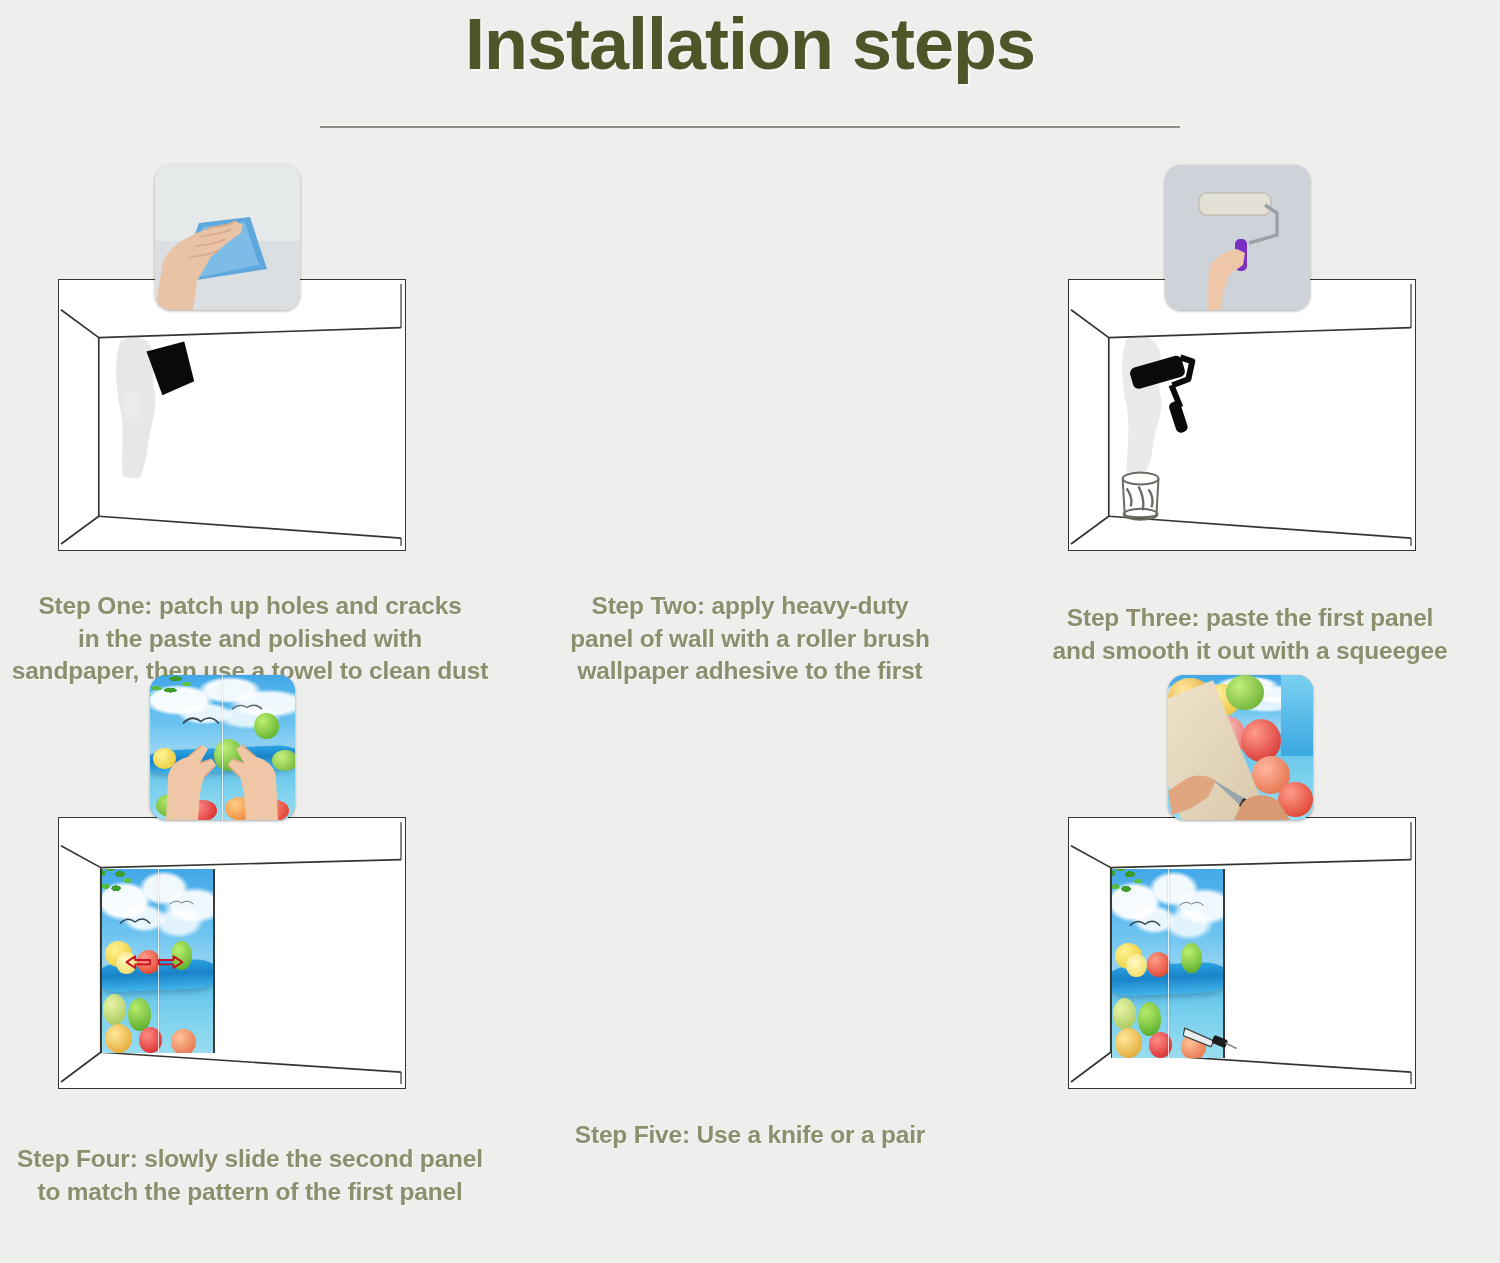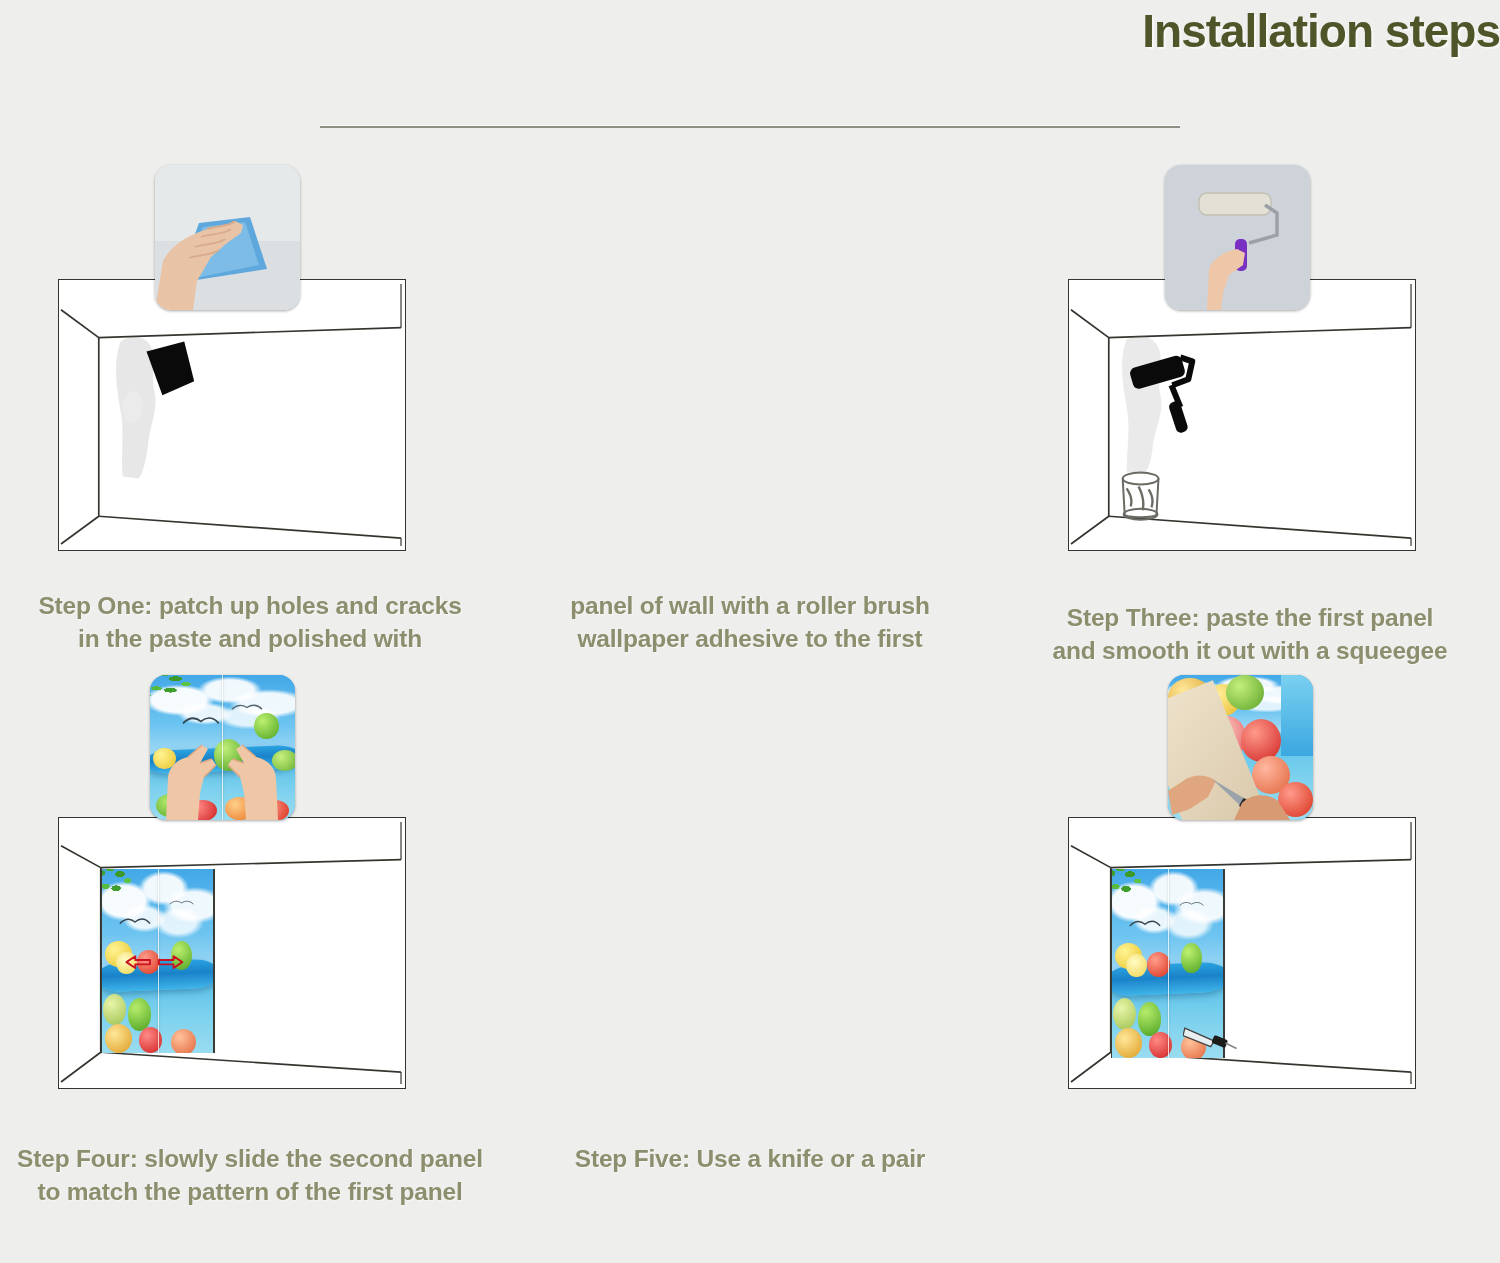--- a/index.html
+++ b/index.html
@@ -8,22 +8,22 @@
     background:#eeeeec;
     font-family:"Liberation Sans", sans-serif;
     overflow:hidden;
     position:relative;
   }
   .page{position:relative;width:1500px;height:1263px;}
 
   
   .title{
     position:absolute;left:0;top:8px;width:1500px;
-    text-align:right;
-    font-size:46px;font-weight:bold;
+    text-align:center;
+    font-size:72px;font-weight:bold;
     color:#4f5529;
     letter-spacing:-1px;
     line-height:1.0;
     text-shadow:2px 2px 0 rgba(255,255,255,.55);
   }
   .divider{
     position:absolute;left:320px;top:125px;width:860px;height:2px;
     background:#8d8f84;
     border-top:1px solid #fbfbfa;
   }
@@ -164,20 +164,21 @@
             <ellipse cx="74" cy="128" rx="10" ry="16" fill="#8a8a8a"></ellipse>
           </g>
           <g>
             <path d="M88 72 L126 62 L136 102 L104 116 Z" fill="#0a0a0a"></path>
           </g>
         </svg>
       </div>
       <div class="caption row1">
         <span class="cap-line">Step One: patch up holes and cracks</span>
         <span class="cap-line">in the paste and polished with</span>
+        <span class="cap-line">sandpaper, then use a towel to clean dust</span>
       </div>
     </div>
 
     <div class="cell">
       <div class="photo r1b">
         <svg class="ph-inner" viewBox="0 0 145 145" preserveAspectRatio="none">
           <rect width="145" height="145" fill="#d3d8dc"></rect>
           <rect width="145" height="145" fill="#cdd3d8"></rect>
           <rect x="34" y="28" width="72" height="22" rx="8" fill="#e3e0d6"></rect>
           <rect x="34" y="28" width="72" height="22" rx="8" fill="none" stroke="#c3bfb2" stroke-width="1.4"></rect>
@@ -205,20 +206,21 @@
           </g>
           <g fill="none" stroke="#6b6b64" stroke-width="2">
             <ellipse cx="72" cy="200" rx="18" ry="6"></ellipse>
             <path d="M54 200 L56 236 C56 240 88 240 88 236 L90 200"></path>
             <ellipse cx="72" cy="236" rx="17" ry="5.5"></ellipse>
             <path d="M58 210 C62 216 64 222 62 228 M70 208 C74 216 76 224 74 232 M80 211 C84 217 85 223 83 229" stroke-width="2.4"></path>
           </g>
         </svg>
       </div>
       <div class="caption row1">
+        <span class="cap-line">Step Two: apply heavy-duty</span>
         <span class="cap-line">panel of wall with a roller brush</span>
         <span class="cap-line">wallpaper adhesive to the first</span>
       </div>
     </div>
 
     <div class="cell">
 
       <div class="caption row1" style="left:-8px;width:516px;top:447px;">
         <span class="cap-line">Step Three: paste the first panel</span>
         <span class="cap-line">and smooth it out with a squeegee</span>
@@ -363,20 +365,20 @@
           <div class="seam" style="left:50%;"></div>
           <div class="panel-edge" style="left:0;"></div>
           <div class="panel-edge" style="right:0;"></div>
         </div>
         <svg class="icon-overlay" style="left:33%;top:76%;width:16%;height:10%;" viewBox="0 0 60 26">
           <path d="M2 4 L34 18 L30 24 L0 12 Z" fill="#e9eef1" stroke="#444" stroke-width="1.4"></path>
           <rect x="32" y="14" width="16" height="9" rx="2" fill="#1c1c1c" transform="rotate(22 40 18)"></rect>
           <path d="M46 20 L58 26" stroke="#888" stroke-width="2"></path>
         </svg>
       </div>
-      <div class="caption row2" style="top:448px;">
+      <div class="caption row2" style="top:424px;">
         <span class="cap-line">Step Five: Use a knife or a pair</span>
       </div>
     </div>
 
 
   </div>
 </div>
 
 </body></html>

